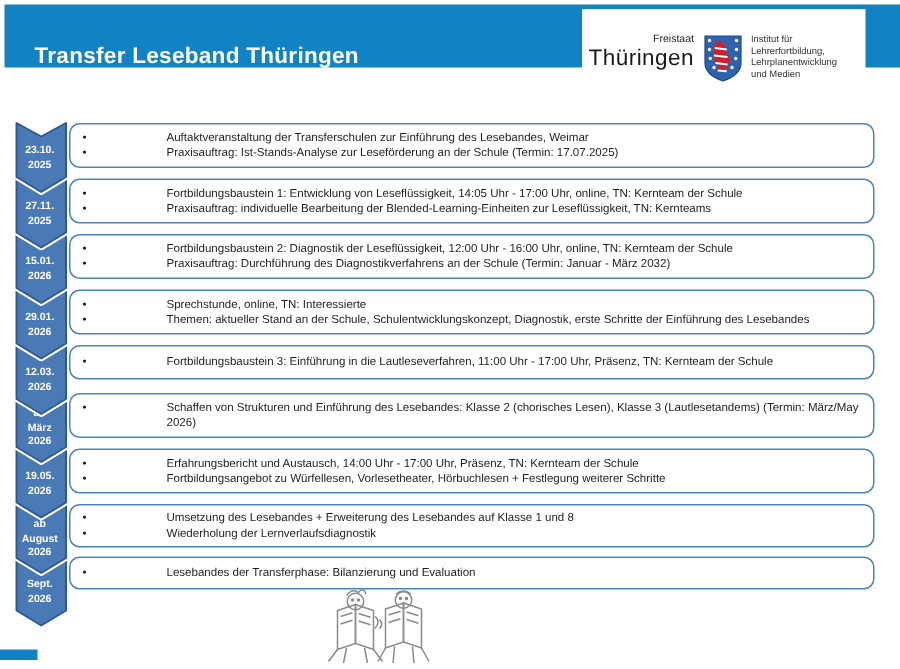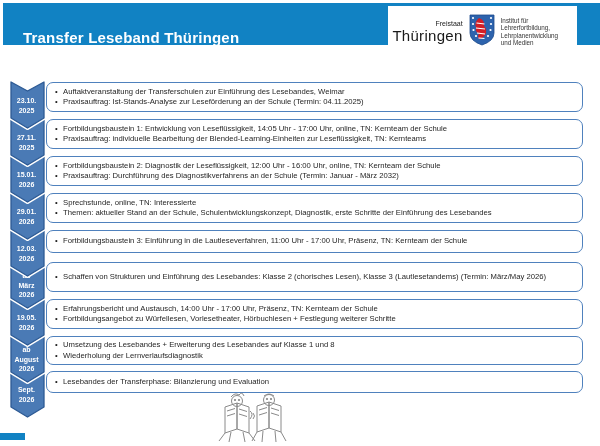--- a/index.html
+++ b/index.html
@@ -8,21 +8,21 @@
     font-family:"Liberation Sans",sans-serif;
   }
   
   .header-bar{position:absolute;left:3px;top:3px;width:597px;height:42px;background:#1182c3;}
   .slide-title{
     position:absolute;left:20px;top:26px;color:#ffffff;font-size:15px;font-weight:bold;
     letter-spacing:0.2px;
   }
   .logo-box{
     position:absolute;left:388px;top:6px;width:189px;height:51px;background:#ffffff;
-    display:flex;align-items:center;justify-content:center;gap:6px;padding:4px 4px;box-sizing:border-box;
+    display:flex;align-items:flex-start;justify-content:center;gap:6px;padding:17px 4px;box-sizing:border-box;
   }
   .logo-state{display:flex;flex-direction:column;align-items:flex-end;color:#1a1a1a;}
   .logo-state .small{font-size:7px;line-height:8px;}
   .logo-state .big{font-size:15px;line-height:15px;font-weight:500;letter-spacing:0.3px;}
   .logo-institute{font-size:6.3px;line-height:7.5px;color:#333;width:72px;}
   
   .chevron-wrap{position:absolute;width:37px;height:50px;}
   .chevron-wrap svg{position:absolute;left:0;top:0;}
   .chevron-date{
     position:absolute;left:0;top:0;width:35px;height:48px;display:flex;flex-direction:column;
@@ -30,21 +30,21 @@
     color:#ffffff;font-size:7px;font-weight:bold;line-height:9.5px;text-align:center;
   }
   .event-box{
     position:absolute;left:46px;width:537px;background:#ffffff;
     border:1.4px solid #4f81bd;border-radius:7px;box-sizing:border-box;
     display:flex;flex-direction:column;justify-content:center;
     padding:1px 6px 1px 8px;
   }
   .bullet-line{display:flex;align-items:flex-start;color:#1f1f1f;font-size:7.7px;line-height:10.5px;}
   .bullet-line .marker{width:8px;flex:0 0 8px;text-align:left;}
-  .bullet-line .txt{flex:1;}
+  .bullet-line .txt{flex:1;margin-left:48px;}
   
   .footer-accent{position:absolute;left:0;top:433px;width:25px;height:7px;background:#1182c3;}
   .clipart{position:absolute;left:213px;top:391px;}
 </style>
 </head>
 <body>
 
 <div class="slide">
 
   <div class="header-bar">
@@ -90,21 +90,21 @@
             <div>2025</div>
           </div>
     </div>
     <div class="event-box" style="top: 82px; height: 30px;">
           <div class="bullet-line">
             <span class="marker">•</span>
             <span class="txt">Auftaktveranstaltung der Transferschulen zur Einführung  des Lesebandes, Weimar</span>
           </div>
           <div class="bullet-line">
             <span class="marker">•</span>
-            <span class="txt">Praxisauftrag: Ist-Stands-Analyse zur Leseförderung an der Schule (Termin: 04.11.2025)</span>
+            <span class="txt">Praxisauftrag: Ist-Stands-Analyse zur Leseförderung an der Schule (Termin: 17.07.2025)</span>
           </div>
         </div>
   </div>
 
   <div>
     <div class="chevron-wrap" style="left: 9px; top: 117px; z-index: 39;">
       <svg width="37" height="50" viewBox="0 0 37 50">
         <polygon points="2,2 18.5,11 35,2 35,38 18.5,48 2,38" fill="#ffffff" stroke="#ffffff" stroke-width="4" stroke-linejoin="round"></polygon>
         <polygon class="chev-fill" points="2,2 18.5,11 35,2 35,38 18.5,48 2,38" stroke-width="1.3" stroke-linejoin="round" fill="#4a7ab5" stroke="#2d5a94"></polygon>
       </svg>

